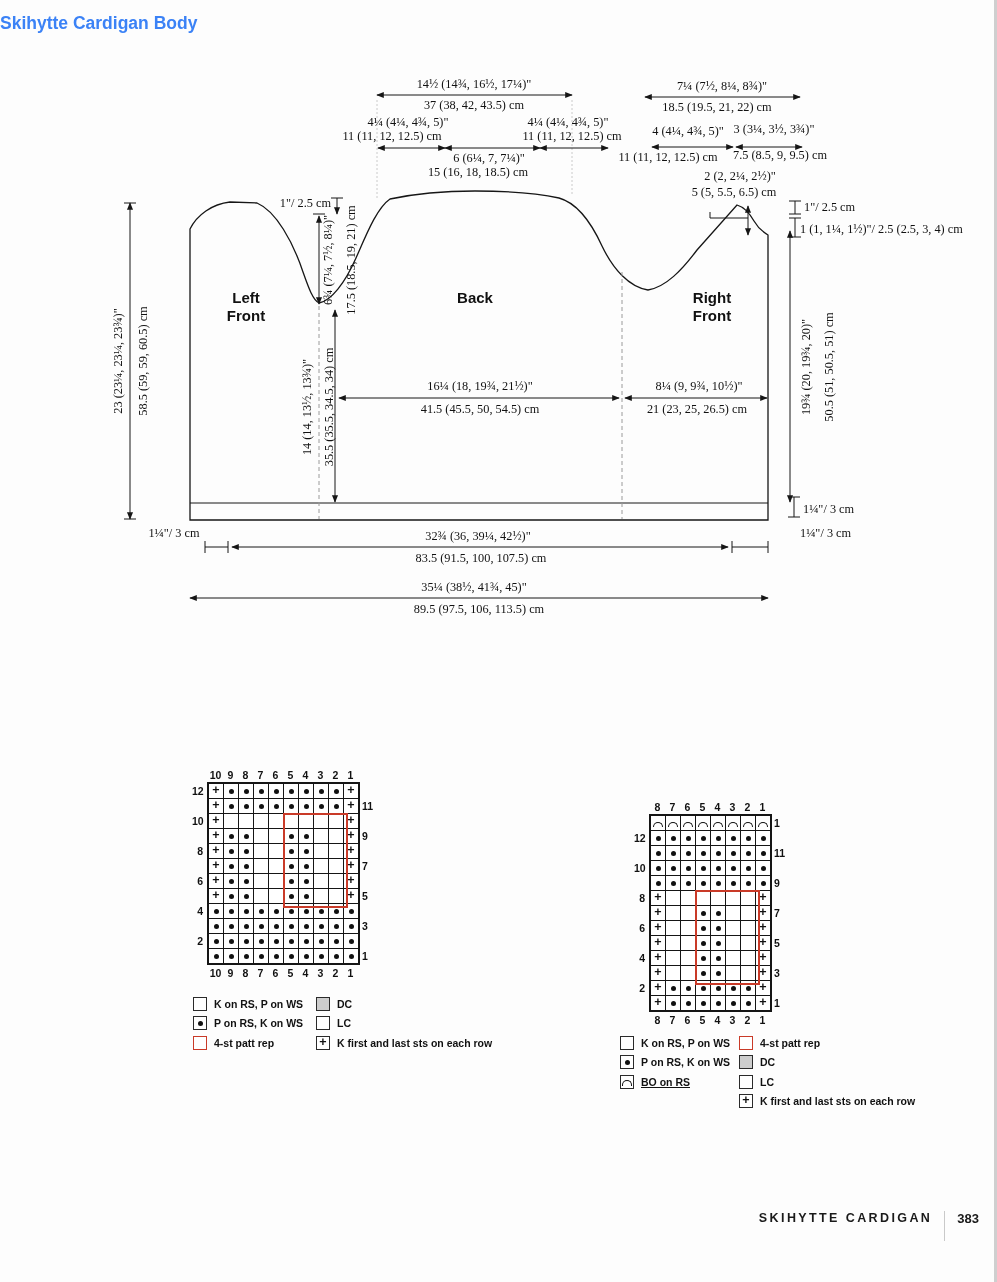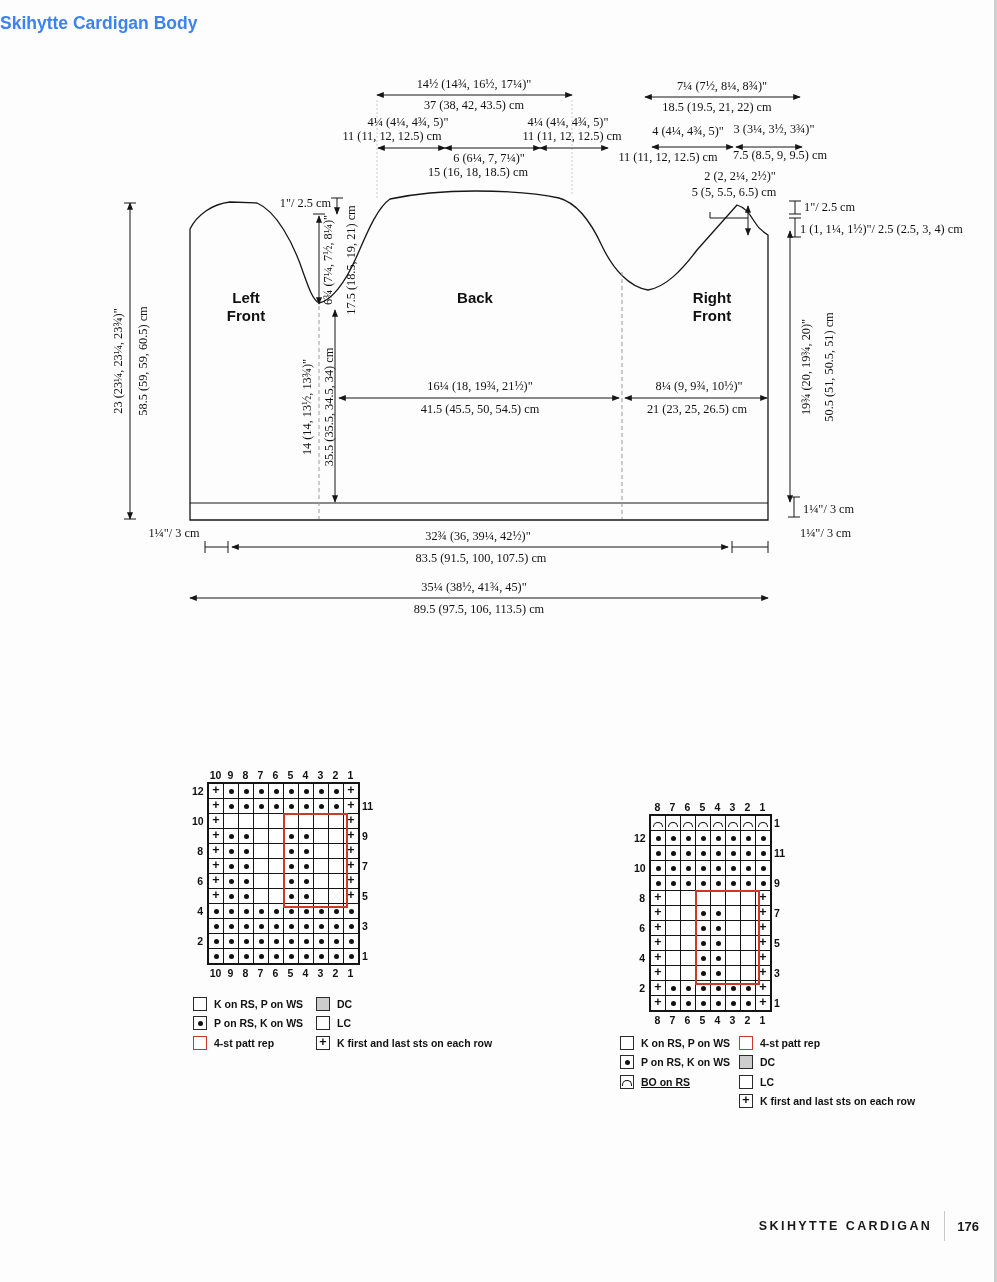--- a/index.html
+++ b/index.html
@@ -39,21 +39,21 @@
   .rep{position:absolute;border:2px solid #c93a28;z-index:3;pointer-events:none}
 
   .legend{position:absolute}
   .lrow{position:absolute;display:flex;align-items:center;gap:7px;height:17px;white-space:nowrap}
   .lsym{display:inline-block;width:12px;height:12px;border:1.5px solid #2a2a2a;position:relative;
         background:#fff;flex:none}
   .lsym.c-D{background:#cdcdcd}
   .lsym.c-R{border-color:#c93a28}
   .llab{font:700 10.5px "Liberation Sans",sans-serif;color:#111}
 
-  .footer{position:absolute;top:1211px;right:18px;display:flex;align-items:center;gap:12px}
+  .footer{position:absolute;top:1211px;right:18px;display:flex;align-items:flex-start;gap:12px}
   .fsec{font:700 12.5px "Liberation Sans",sans-serif;letter-spacing:2.4px;color:#1a1a1a}
   .fdiv{width:1px;height:30px;background:#c9c9c9}
   .fpage{font:600 13px "Liberation Sans",sans-serif;color:#1a1a1a}
   .scan-edge{position:absolute;right:0;top:0;width:3px;height:100%;background:#cfcfcf}
 </style>
 </head>
 <body>
 
 <div class="page">
 
@@ -565,16 +565,16 @@
       </div>
       <div class="lrow" style="left: 119px; top: 58.5px;">
         <span class="lsym c-E"></span>
         <span class="llab">K first and last sts on each row</span>
       </div>
     </div>
 
   <div class="footer">
     <span class="fsec">SKIHYTTE CARDIGAN</span>
     <span class="fdiv"></span>
-    <span class="fpage">176</span>
+    <span class="fpage">383</span>
   </div>
   <div class="scan-edge"></div>
 </div>
 
 </body></html>

